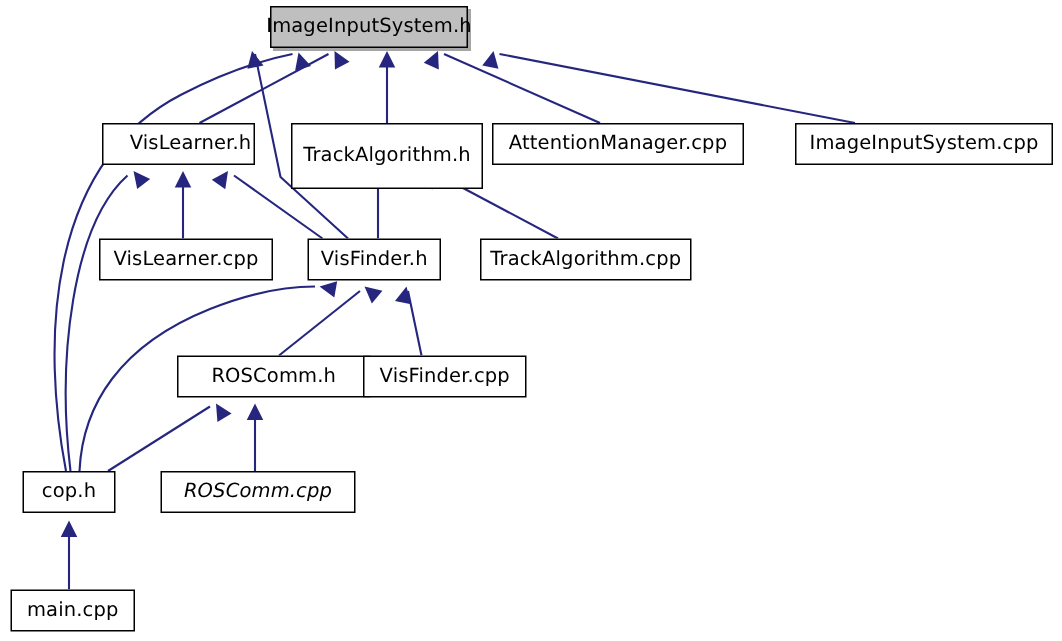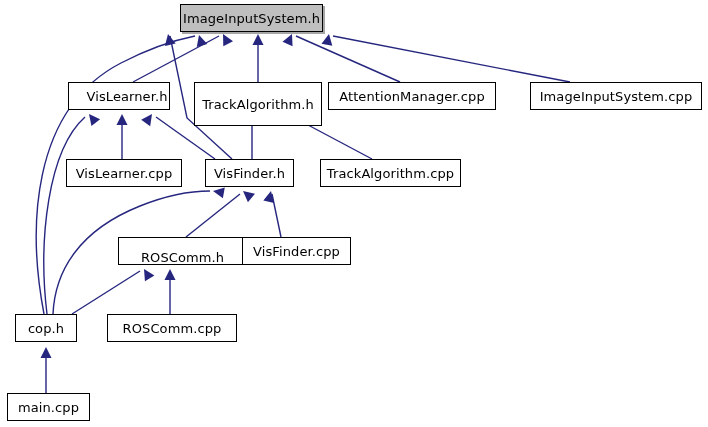--- a/index.html
+++ b/index.html
@@ -118,21 +118,21 @@
         <path d="M 170 314 L 170 272" fill="none" stroke="#26267f" stroke-width="1.4"></path>
         <polygon points="0,0 -5.5,11 5.5,11" fill="#26267f" transform="translate(170,269) rotate(0)"></polygon>
       </g>
       <g>
         <path d="M 46 393 L 46 350" fill="none" stroke="#26267f" stroke-width="1.4"></path>
         <polygon points="0,0 -5.5,11 5.5,11" fill="#26267f" transform="translate(46,347) rotate(0)"></polygon>
       </g>
     </svg>
 
   <div id="node-layer">
-      <div class="graph-node is-root" style="left: 180px; top: 4px; width: 143px; height: 28px; box-shadow: rgba(0, 0, 0, 0.35) 2px 2px 0px;">
+      <div class="graph-node is-root" style="left: 180px; top: 4px; width: 132px; height: 28px; box-shadow: rgba(0, 0, 0, 0.35) 2px 2px 0px;">
         <span class="node-label">ImageInputSystem.h</span>
       </div>
       <div class="graph-node" style="left: 68px; top: 82px; width: 102px; height: 28px; padding-left: 16px;">
         <span class="node-label">VisLearner.h</span>
       </div>
       <div class="graph-node" style="left: 194px; top: 82px; width: 128px; height: 44px;">
         <span class="node-label">TrackAlgorithm.h</span>
       </div>
       <div class="graph-node" style="left: 328px; top: 82px; width: 168px; height: 28px;">
         <span class="node-label">AttentionManager.cpp</span>
@@ -142,30 +142,30 @@
       </div>
       <div class="graph-node" style="left: 66px; top: 159px; width: 116px; height: 28px;">
         <span class="node-label">VisLearner.cpp</span>
       </div>
       <div class="graph-node" style="left: 205px; top: 159px; width: 89px; height: 28px;">
         <span class="node-label">VisFinder.h</span>
       </div>
       <div class="graph-node" style="left: 320px; top: 159px; width: 141px; height: 28px;">
         <span class="node-label">TrackAlgorithm.cpp</span>
       </div>
-      <div class="graph-node" style="left: 118px; top: 237px; width: 129px; height: 28px; align-items: flex-end;">
+      <div class="graph-node" style="left: 118px; top: 237px; width: 129px; height: 28px;">
         <span class="node-label">ROSComm.h</span>
       </div>
       <div class="graph-node" style="left: 242px; top: 237px; width: 109px; height: 28px;">
         <span class="node-label">VisFinder.cpp</span>
       </div>
       <div class="graph-node" style="left: 15px; top: 314px; width: 62px; height: 28px;">
         <span class="node-label">cop.h</span>
       </div>
-      <div class="graph-node" style="left: 107px; top: 314px; width: 130px; height: 28px;">
+      <div class="graph-node" style="left: 107px; top: 314px; width: 130px; height: 28px; font-style: italic;">
         <span class="node-label">ROSComm.cpp</span>
       </div>
       <div class="graph-node" style="left: 7px; top: 393px; width: 83px; height: 28px;">
         <span class="node-label">main.cpp</span>
       </div>
     </div>
 
 </div>
 
 </body></html>

